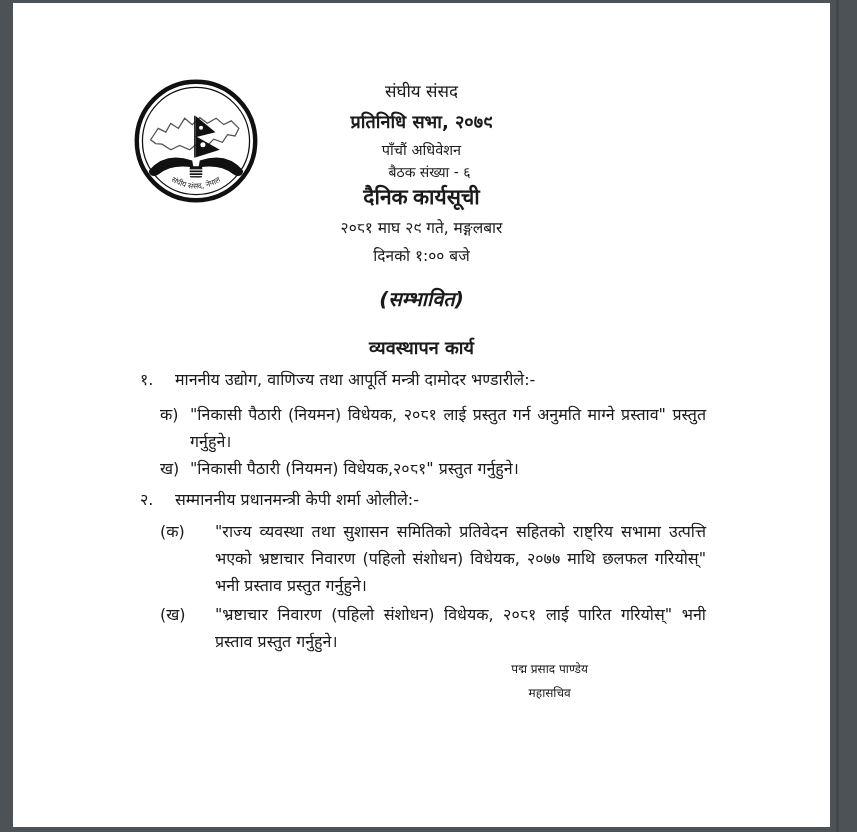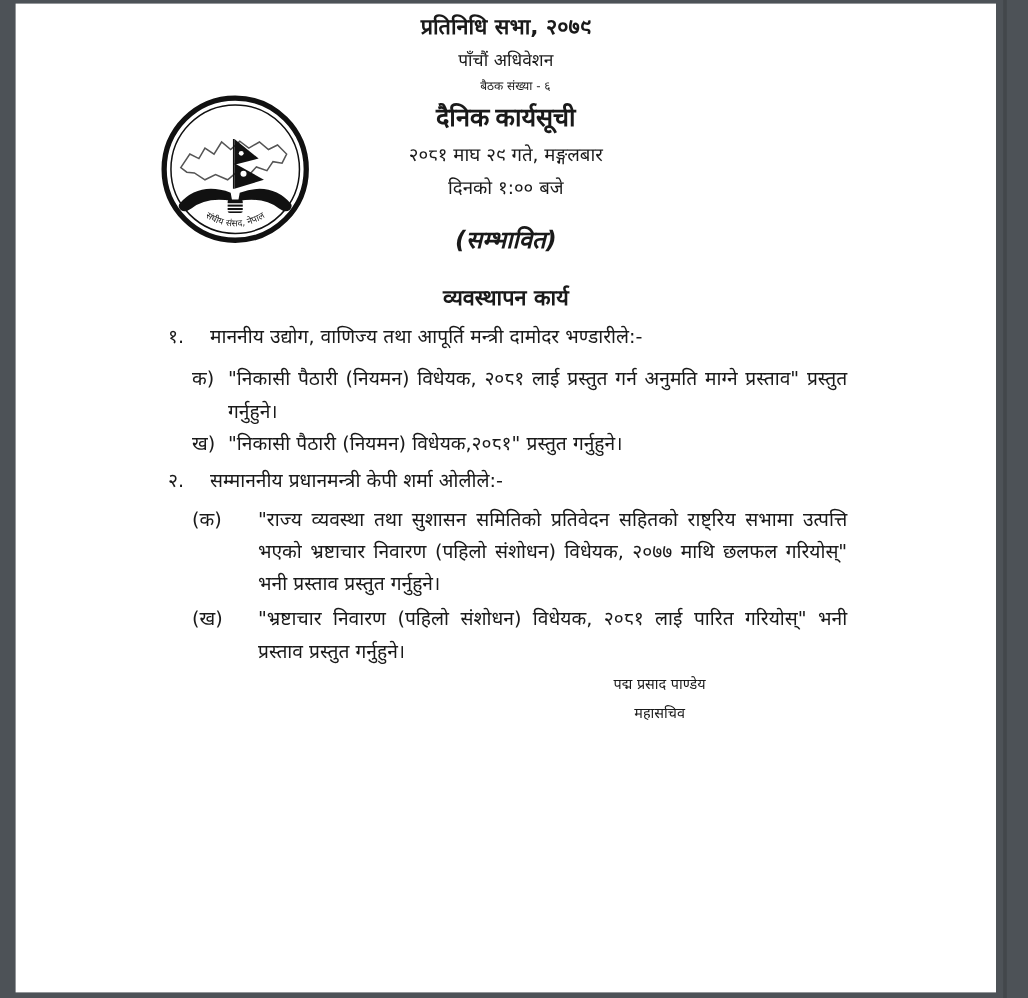--- a/index.html
+++ b/index.html
@@ -38,21 +38,21 @@
     position: absolute;
     left: 120px;
     top: 74px;
     width: 126px;
     height: 128px;
   }
   .center { text-align: center; }
   .hdr-org        { margin-top: 77px; font-size: 17px; line-height: 22px; }
   .hdr-assembly   { margin-top: 6px;  font-size: 18px; line-height: 28px; font-weight: bold; }
   .hdr-session    { margin-top: 4px;  font-size: 14.5px; line-height: 20px; }
-  .hdr-meeting    { margin-top: 2px;  font-size: 10px; line-height: 20px; padding-left: 16px; }
+  .hdr-meeting    { margin-top: 2px;  font-size: 14px; line-height: 20px; padding-left: 16px; }
   .hdr-doctitle   { margin-top: 1px;  font-size: 21px; line-height: 28px; font-weight: bold; font-family: Liberation Serif, serif; }
   .hdr-date       { margin-top: 7px;  font-size: 15.5px; line-height: 21px; }
   .hdr-time       { margin-top: 7px;  font-size: 15.5px; line-height: 21px; }
   .hdr-tentative  { margin-top: 18px; font-size: 20px; line-height: 28px; font-weight: bold; font-style: italic; }
   .section-head   { margin-top: 24px; font-size: 18px; line-height: 21px; font-weight: bold; }
   .content {
     margin-left: 127px;
     width: 566px;
     font-size: 16px;
     line-height: 27px;
@@ -120,20 +120,21 @@
 
         <defs>
           <path id="cap-arc" d="M38,138 A70,70 0 0 0 162,138" fill="none"></path>
         </defs>
         <text font-size="12" fill="#222222" font-family="DejaVu Sans, sans-serif">
           <textPath href="#cap-arc" startOffset="50%" text-anchor="middle">संघीय संसद, नेपाल</textPath>
         </text>
       </svg>
     </div>
 
+    <div class="center hdr-org">संघीय संसद</div>
     <div class="center hdr-assembly">प्रतिनिधि सभा, २०७९</div>
     <div class="center hdr-session">पाँचौं अधिवेशन</div>
     <div class="center hdr-meeting">बैठक संख्या - ६</div>
     <div class="center hdr-doctitle">दैनिक कार्यसूची</div>
     <div class="center hdr-date">२०८१ माघ २९ गते, मङ्गलबार</div>
     <div class="center hdr-time">दिनको १:०० बजे</div>
     <div class="center hdr-tentative">(सम्भावित)</div>
     <div class="center section-head">व्यवस्थापन कार्य</div>
 
     <div class="content">

